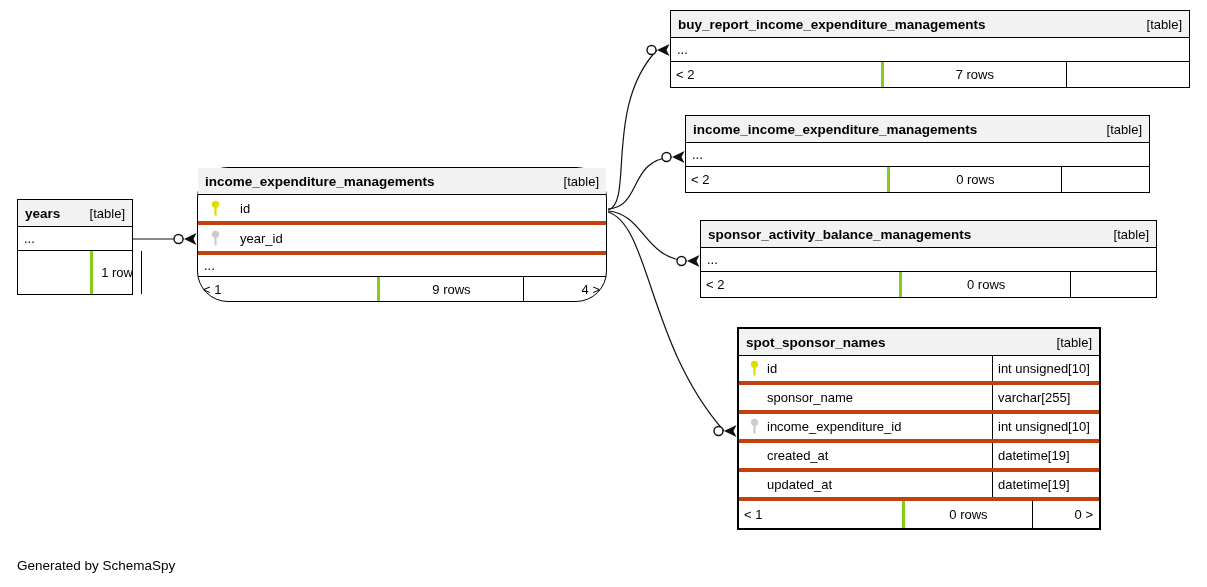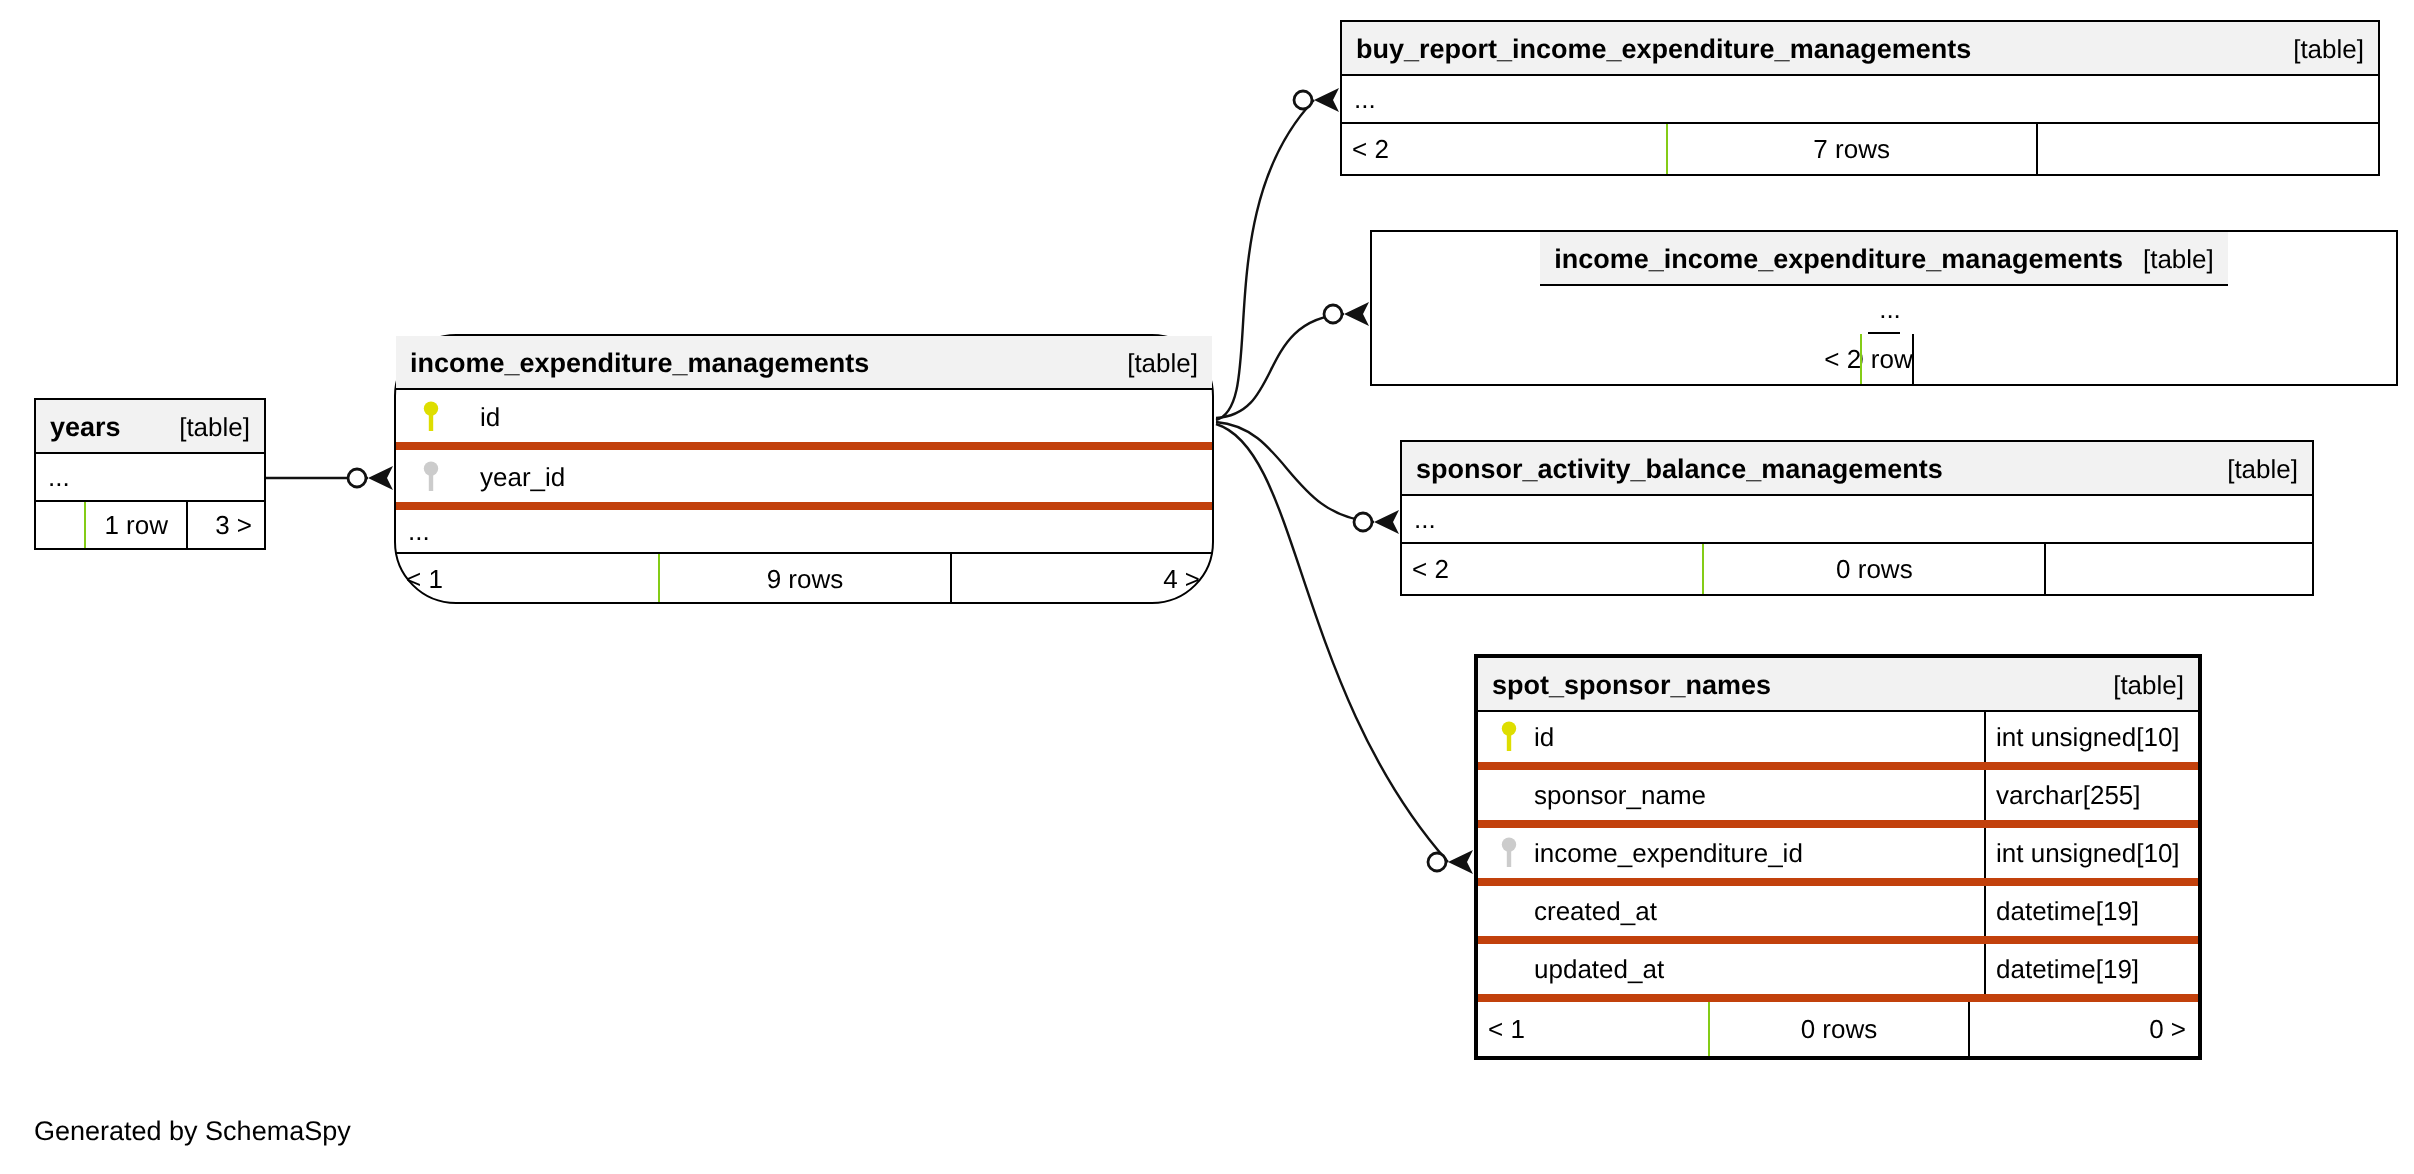--- a/index.html
+++ b/index.html
@@ -52,39 +52,39 @@
     display: flex;
     align-items: center;
     padding-left: 6px;
     border-bottom: 1px solid #000;
     white-space: nowrap;
   }
 
   .ftr { display: flex; flex: 1; min-height: 0; white-space: nowrap; }
   .ftr > div { display: flex; align-items: center; overflow: hidden; }
   .f-l { justify-content: flex-start; padding-left: 5px; }
-  .f-c { justify-content: center; border-left: 1px solid #84cc16; }
+  .f-c { justify-content: center; border-left: 3px solid #84cc16; margin-left: 48px; }
   .f-r { justify-content: flex-end; padding-right: 6px; border-left: 1px solid #000; }
 
   
-  .t-years { left:17px; top:199px; width:116px; height:76px; }
+  .t-years { left:17px; top:199px; width:116px; height:96px; }
   .t-years .elrow { flex:0 0 24px; }
   .t-years .f-l { flex:0 0 21%; }
   .t-years .f-c { flex:0 0 45%; }
   .t-years .f-r { flex:1; }
 
   .t-center { left:197px; top:167px; width:410px; height:135px;border-radius:31px; }
   .t-center .colrow { flex:0 0 30px; }
   .t-center .elrow { flex:0 0 22px; }
   .t-center .f-l { flex:0 0 32%; }
   .t-center .f-c { flex:0 0 36%; }
   .t-center .f-r { flex:1; }
 
   .t-buy { left:670px; top:10px; width:520px; height:78px; }
-  .t-inc { left:685px; top:115px; width:514px; height:78px;align-items:center; }
+  .t-inc { left:685px; top:115px; width:465px; height:78px; }
   .t-spa { left:700px; top:220px; width:457px; height:78px; }
   .t-small .elrow { flex:1; }
   .t-small .ftr { flex:0 0 25px; }
   .t-buy .f-l { flex:0 0 31.3%; } .t-buy .f-c { flex:0 0 35.6%; } .t-buy .f-r { flex:1; }
   .t-inc .f-l { flex:0 0 33%; } .t-inc .f-c { flex:0 0 37.6%; } .t-inc .f-r { flex:1; }
   .t-spa .f-l { flex:0 0 33%; } .t-spa .f-c { flex:0 0 37.6%; } .t-spa .f-r { flex:1; }
 
   .t-spot { left:737px; top:327px; width:364px; height:203px; }
   .t-spot .colrow { flex:0 0 29px; }
   .t-spot .cname { flex:0 0 253px; display:flex; align-items:center; height:100%; }

